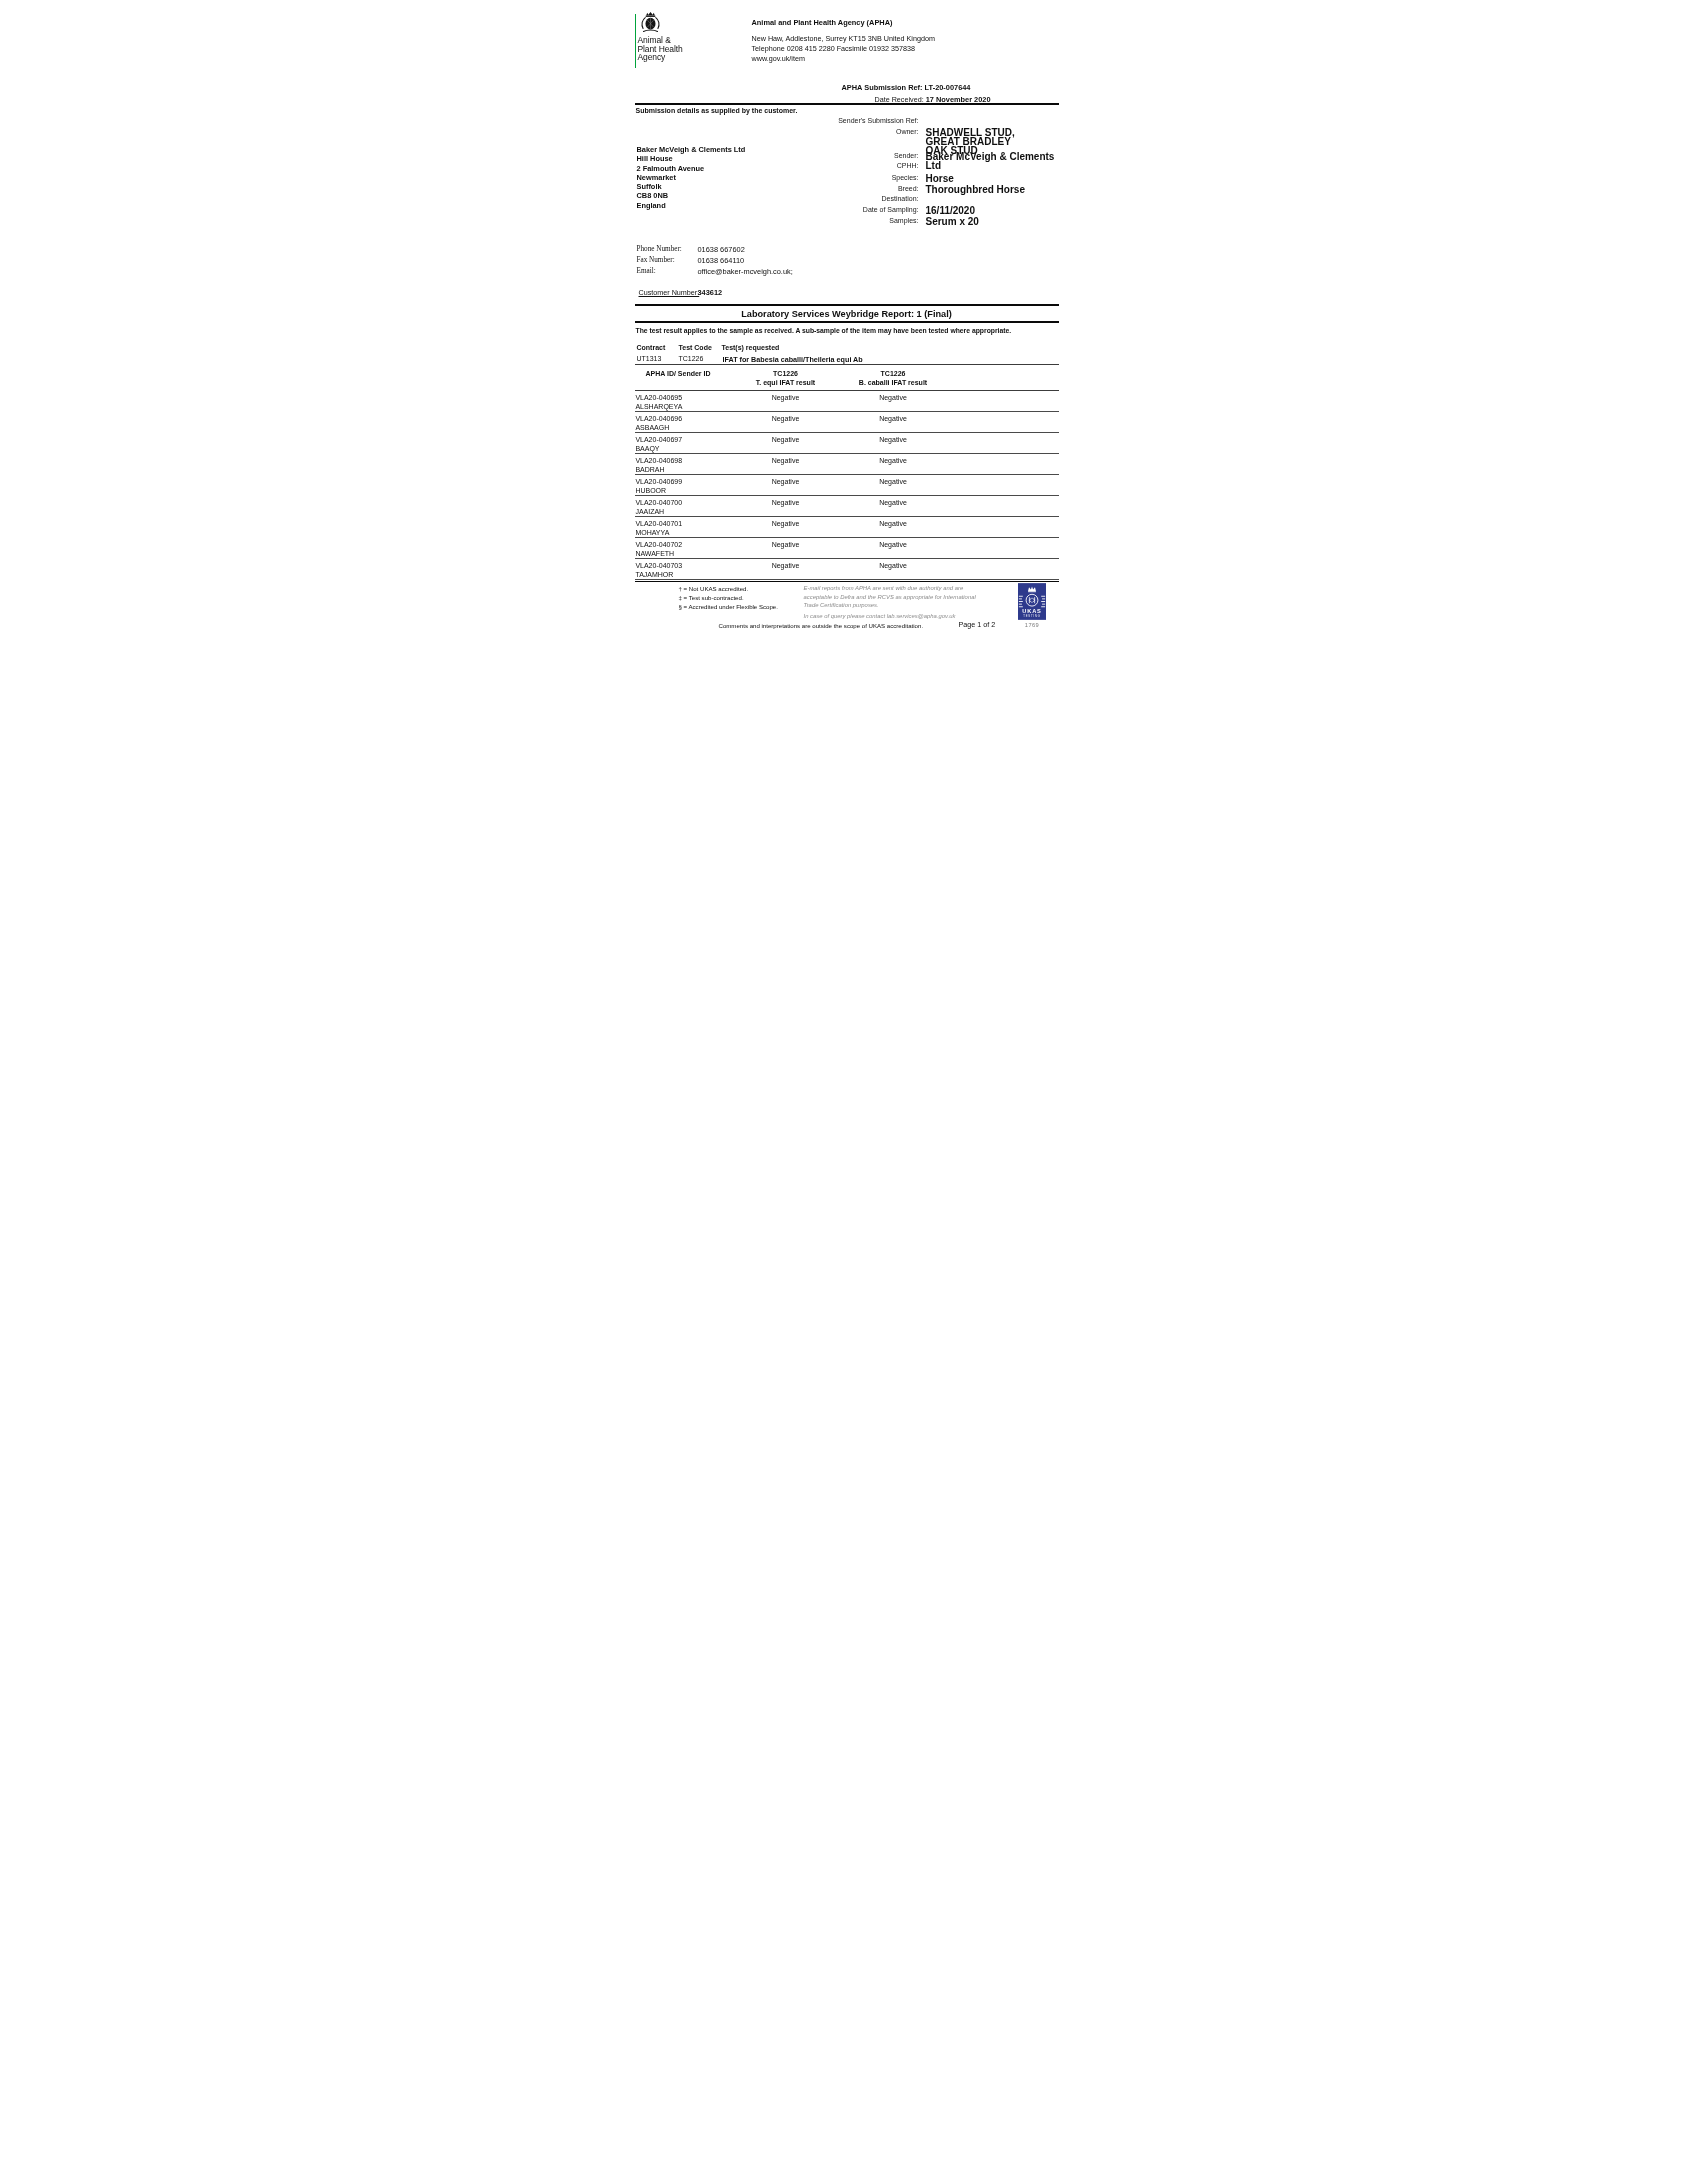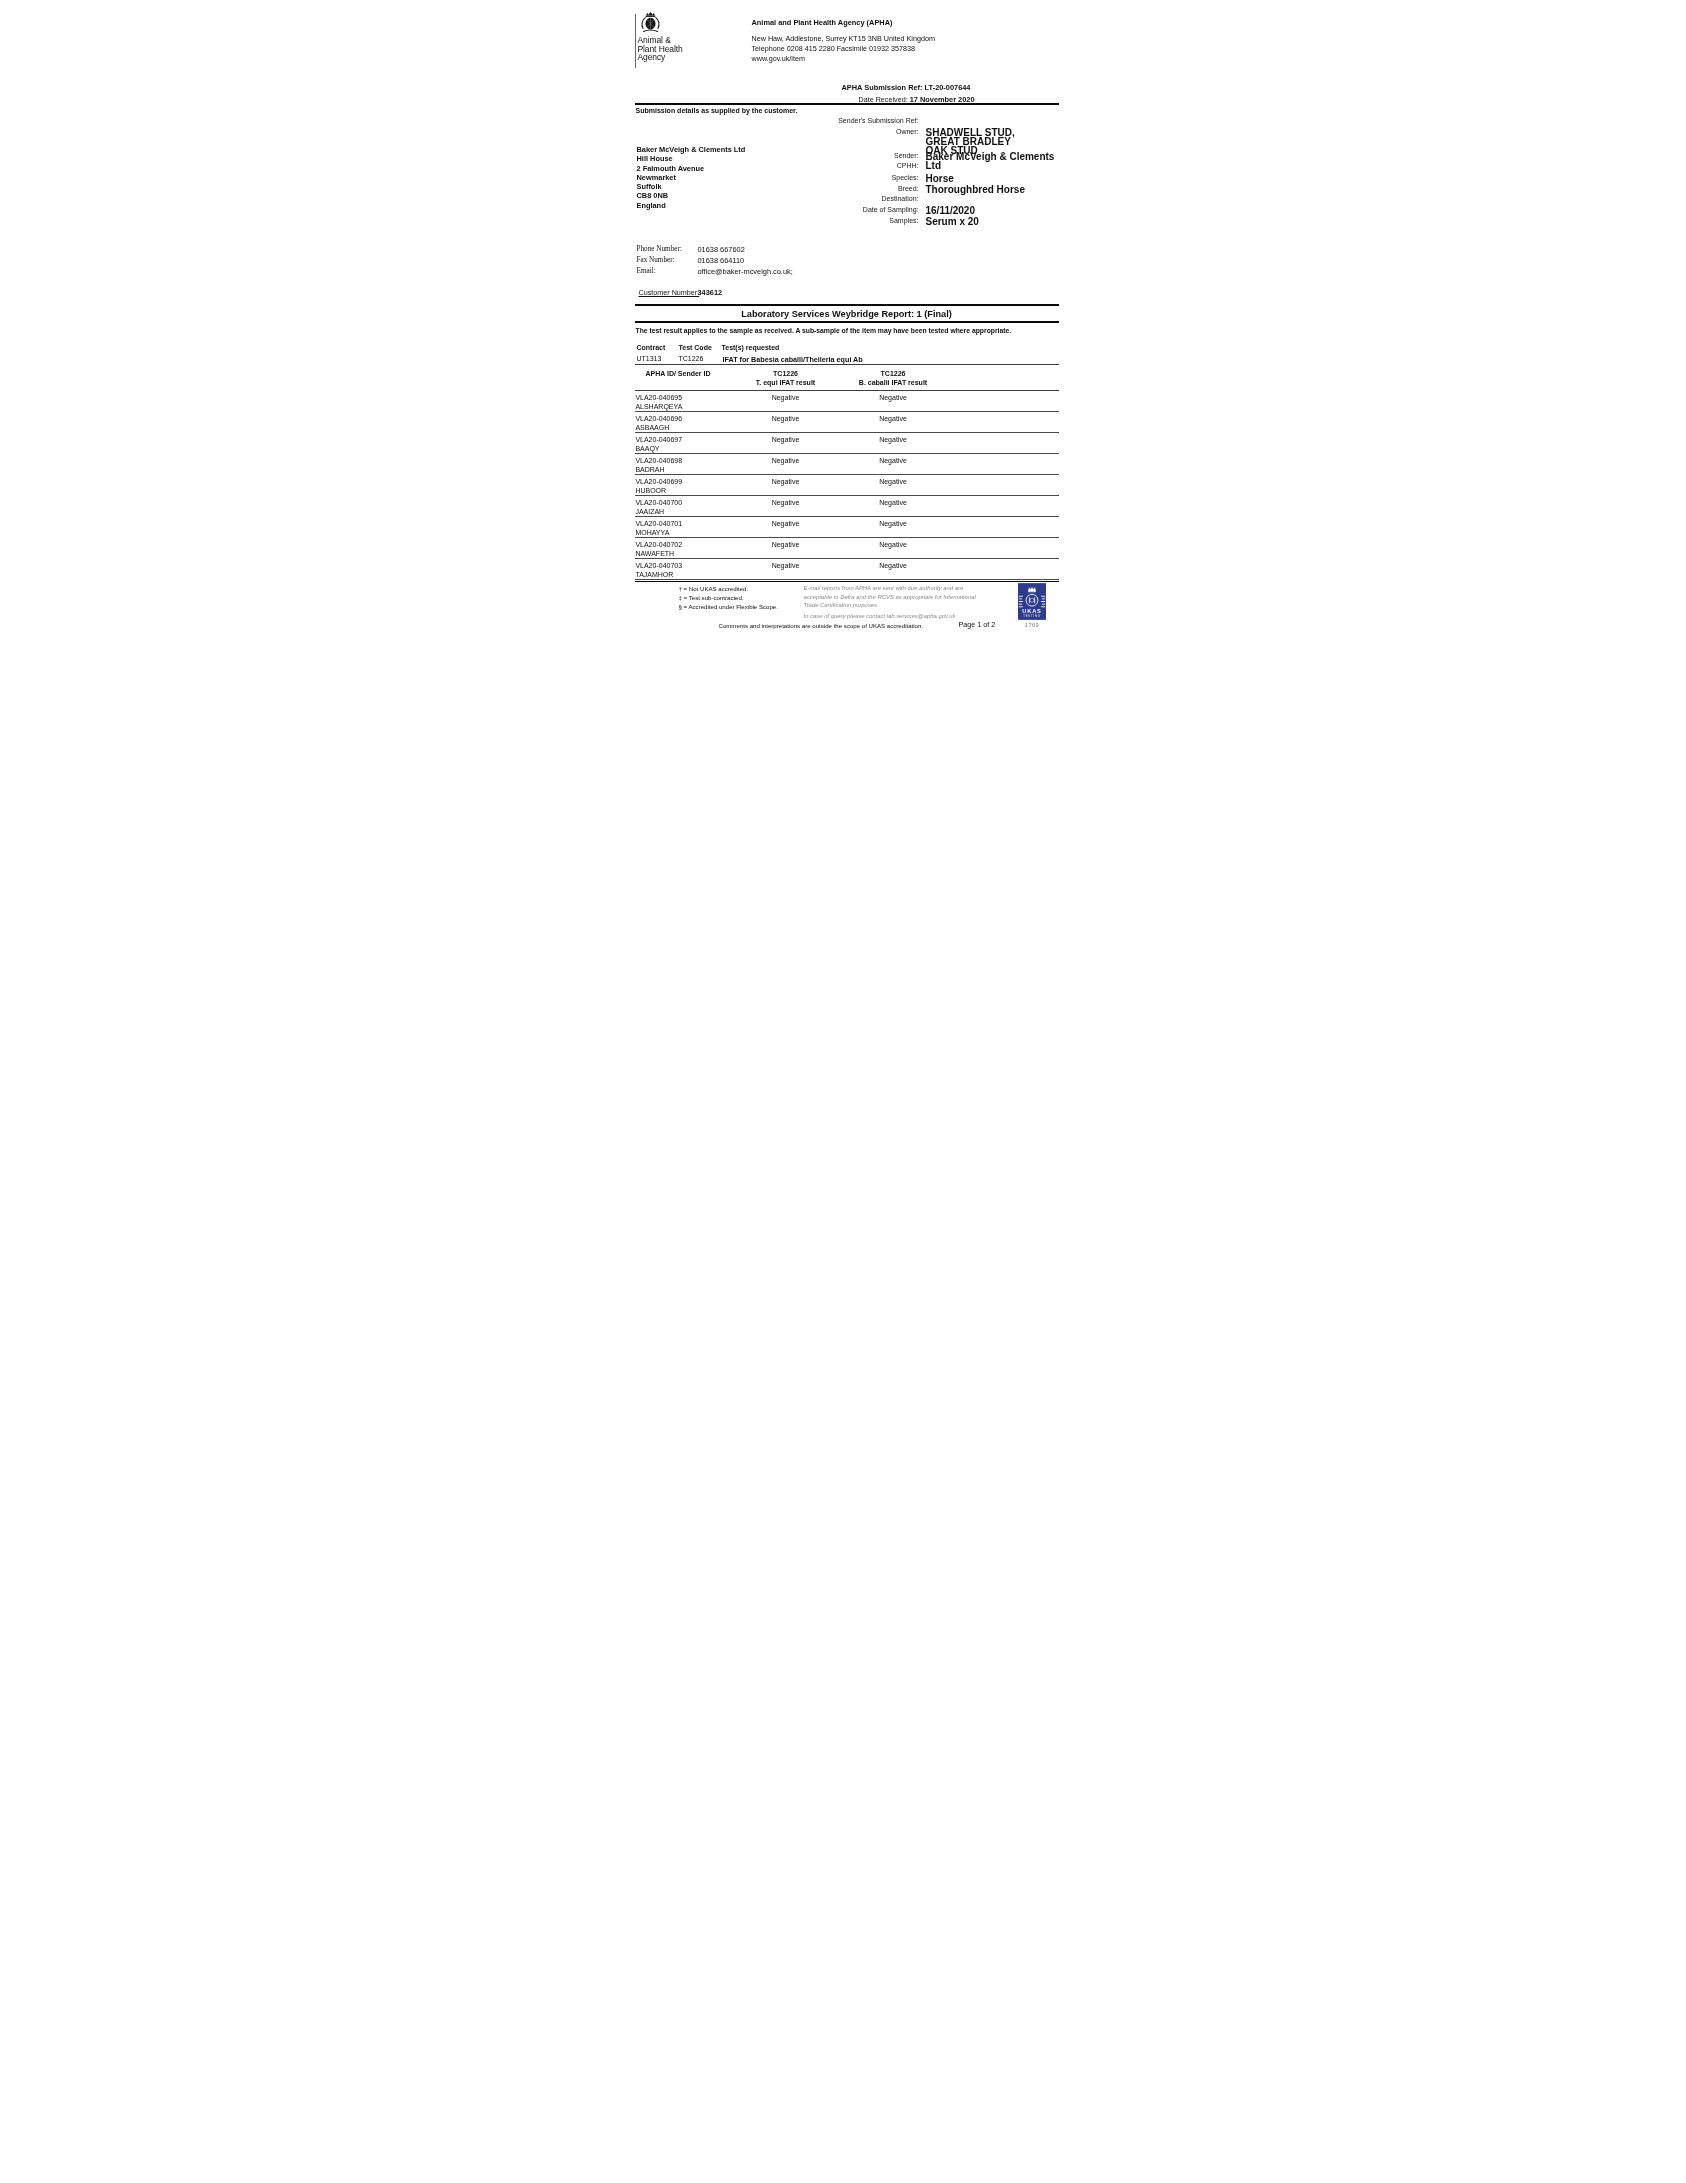--- a/index.html
+++ b/index.html
@@ -29,21 +29,21 @@
     letter-spacing: -0.1px; color: #141414; font-weight: 400;
   }
 
   
   .agency-header { position: absolute; left: 162px; top: 18.3px; width: 245px; }
   .agency-title { font-weight: bold; font-size: 7.4px; margin-bottom: 6.5px; }
   .agency-line { font-size: 7.2px; line-height: 10px; }
 
   
   .subref { position: absolute; left: 252px; top: 83px; font-size: 7.4px; font-weight: bold; }
-  .daterec { position: absolute; left: 269px; top: 95px; font-size: 7.2px; }
+  .daterec { position: absolute; left: 285px; top: 95px; font-size: 7.2px; }
   .daterec .val { font-weight: bold; font-size: 7.4px; }
 
   .rule { position: absolute; left: 45px; width: 424px; background: #0a0a0a; }
   .rule1 { top: 103px; height: 2.2px; }
   .rule2 { top: 304px; height: 1.7px; }
   .rule3 { top: 321px; height: 1.7px; }
 
   .section-heading {
     position: absolute; left: 46px; top: 107px;
     font-weight: bold; font-size: 7px;

